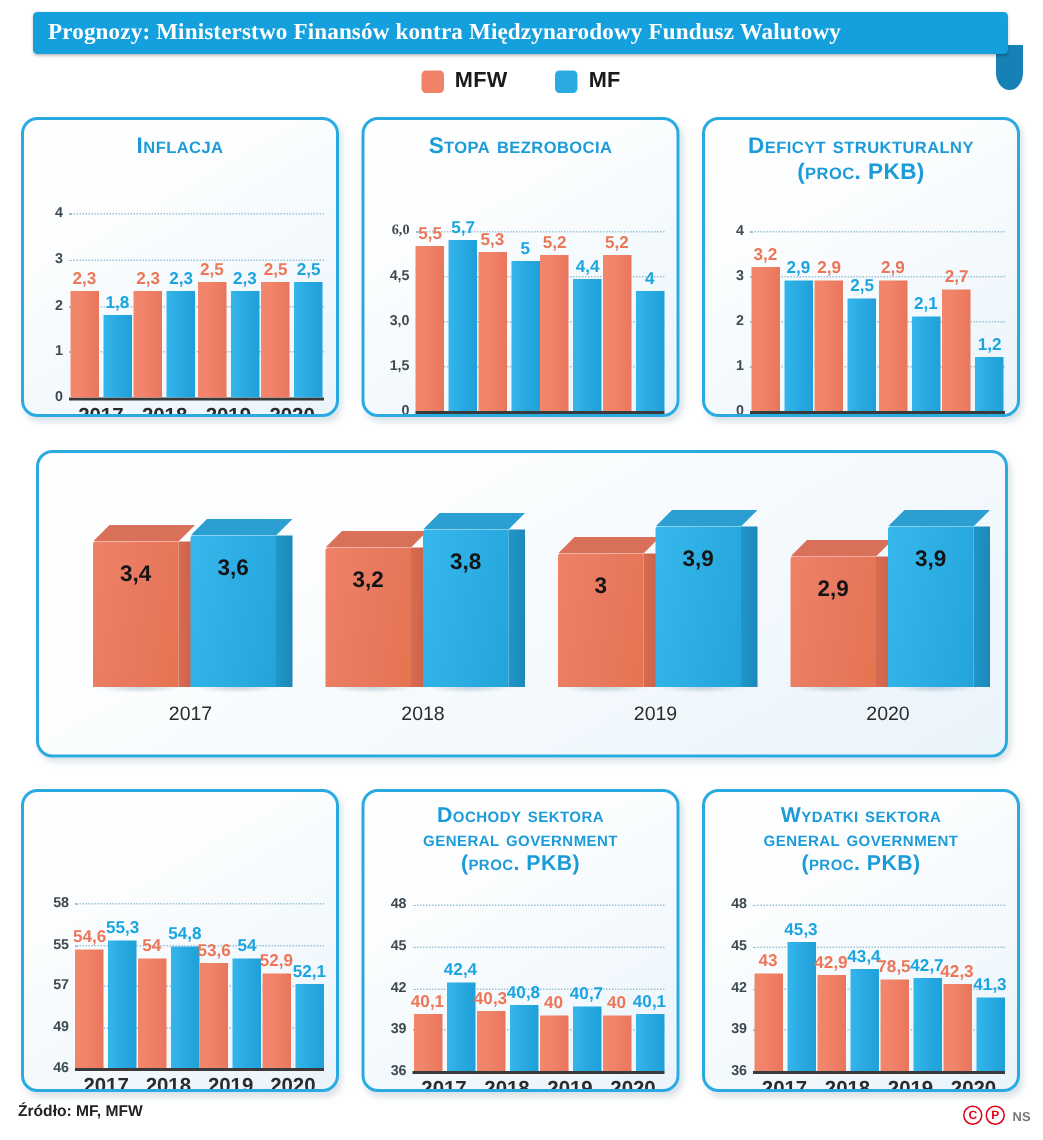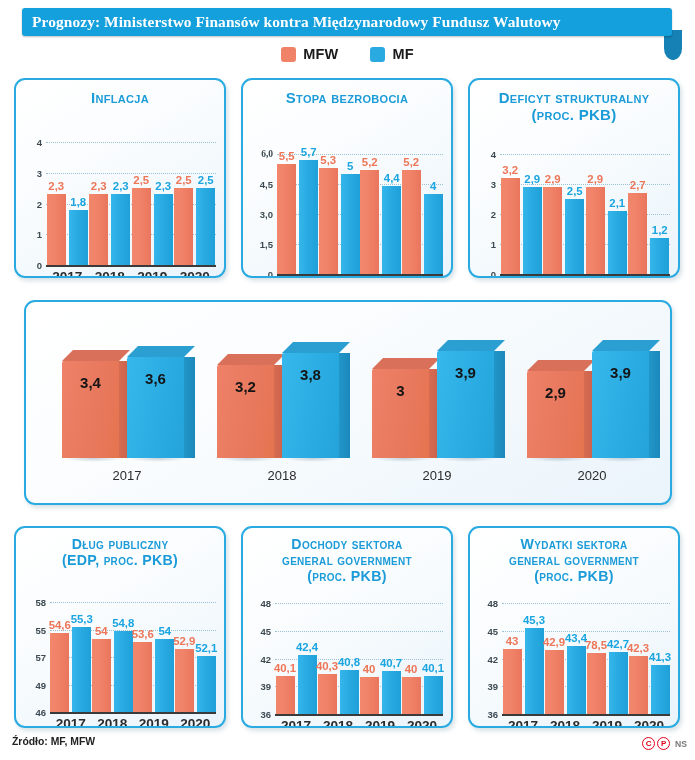--- a/index.html
+++ b/index.html
@@ -314,24 +314,20 @@
         <div class="face" style="height: 107px;"></div>
         <div class="side" style="height: 107px;"></div>
         <div class="top" style="width: 68px;"></div>
       </div>
       <div class="pkb-val" style="left: 594.5px; top: 62px;">3,9</div>
       <div class="pkb-xlabel" style="left: 566px; top: 166px;">2020</div>
     </div>
 </div>
 
 <div class="panel bottom-panel" id="panel-dlug">
-  <div class="panel-title">
-    <div>Dług publiczny</div>
-    <div>(EDP, proc. PKB)</div>
-  </div>
   <div class="plot">
       <div class="ytick" style="top: 184px; left: 0px; width: 30px;">46</div>
       <div class="gridline" style="top: 156.5px; left: 34px; width: 166px;"></div>
       <div class="ytick" style="top: 156.5px; left: 0px; width: 30px;">49</div>
       <div class="gridline" style="top: 129px; left: 34px; width: 166px;"></div>
       <div class="ytick" style="top: 129px; left: 0px; width: 30px;">57</div>
       <div class="gridline" style="top: 101.5px; left: 34px; width: 166px;"></div>
       <div class="ytick" style="top: 101.5px; left: 0px; width: 30px;">55</div>
       <div class="gridline" style="top: 74px; left: 34px; width: 166px;"></div>
       <div class="ytick" style="top: 74px; left: 0px; width: 30px;">58</div>

